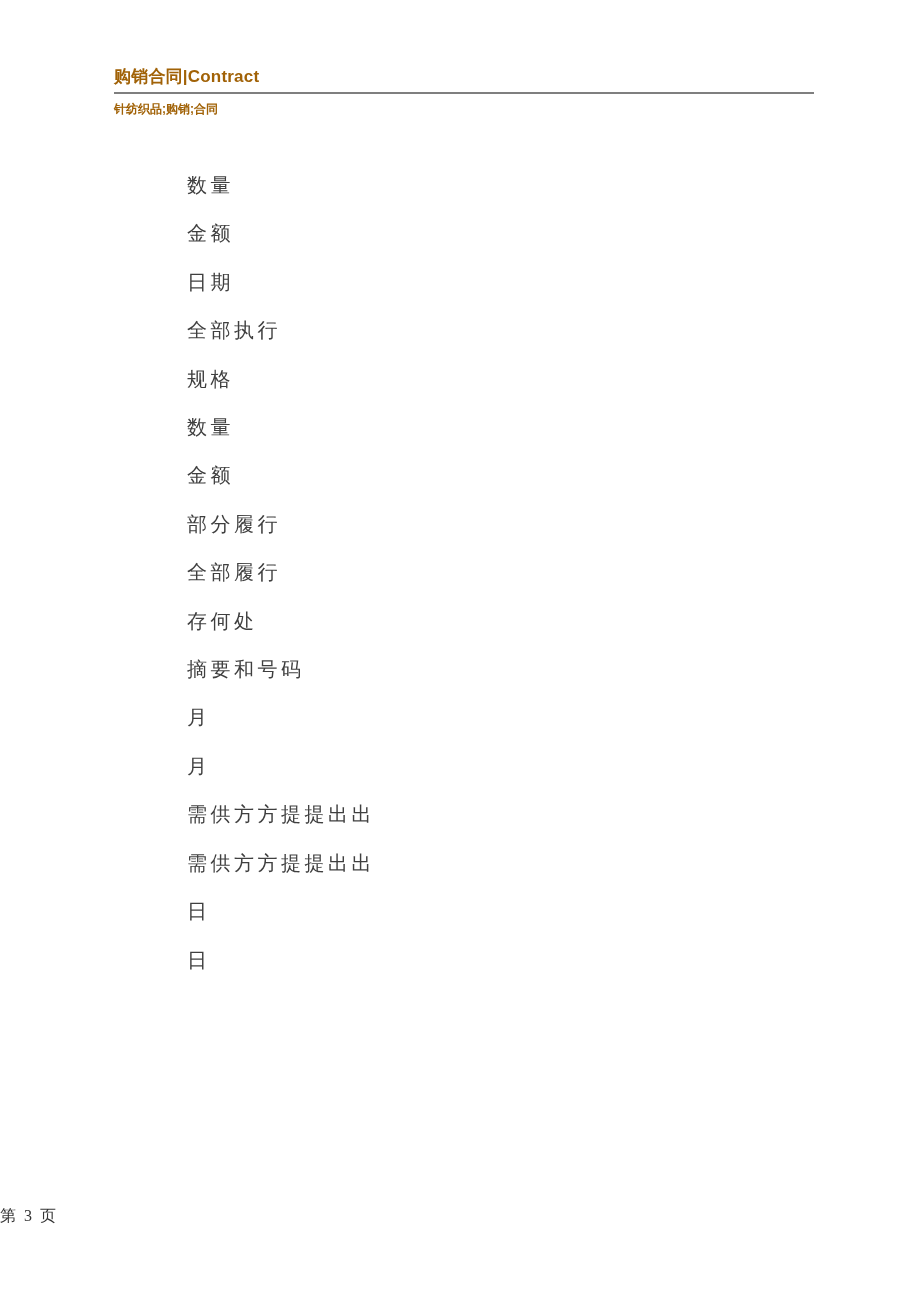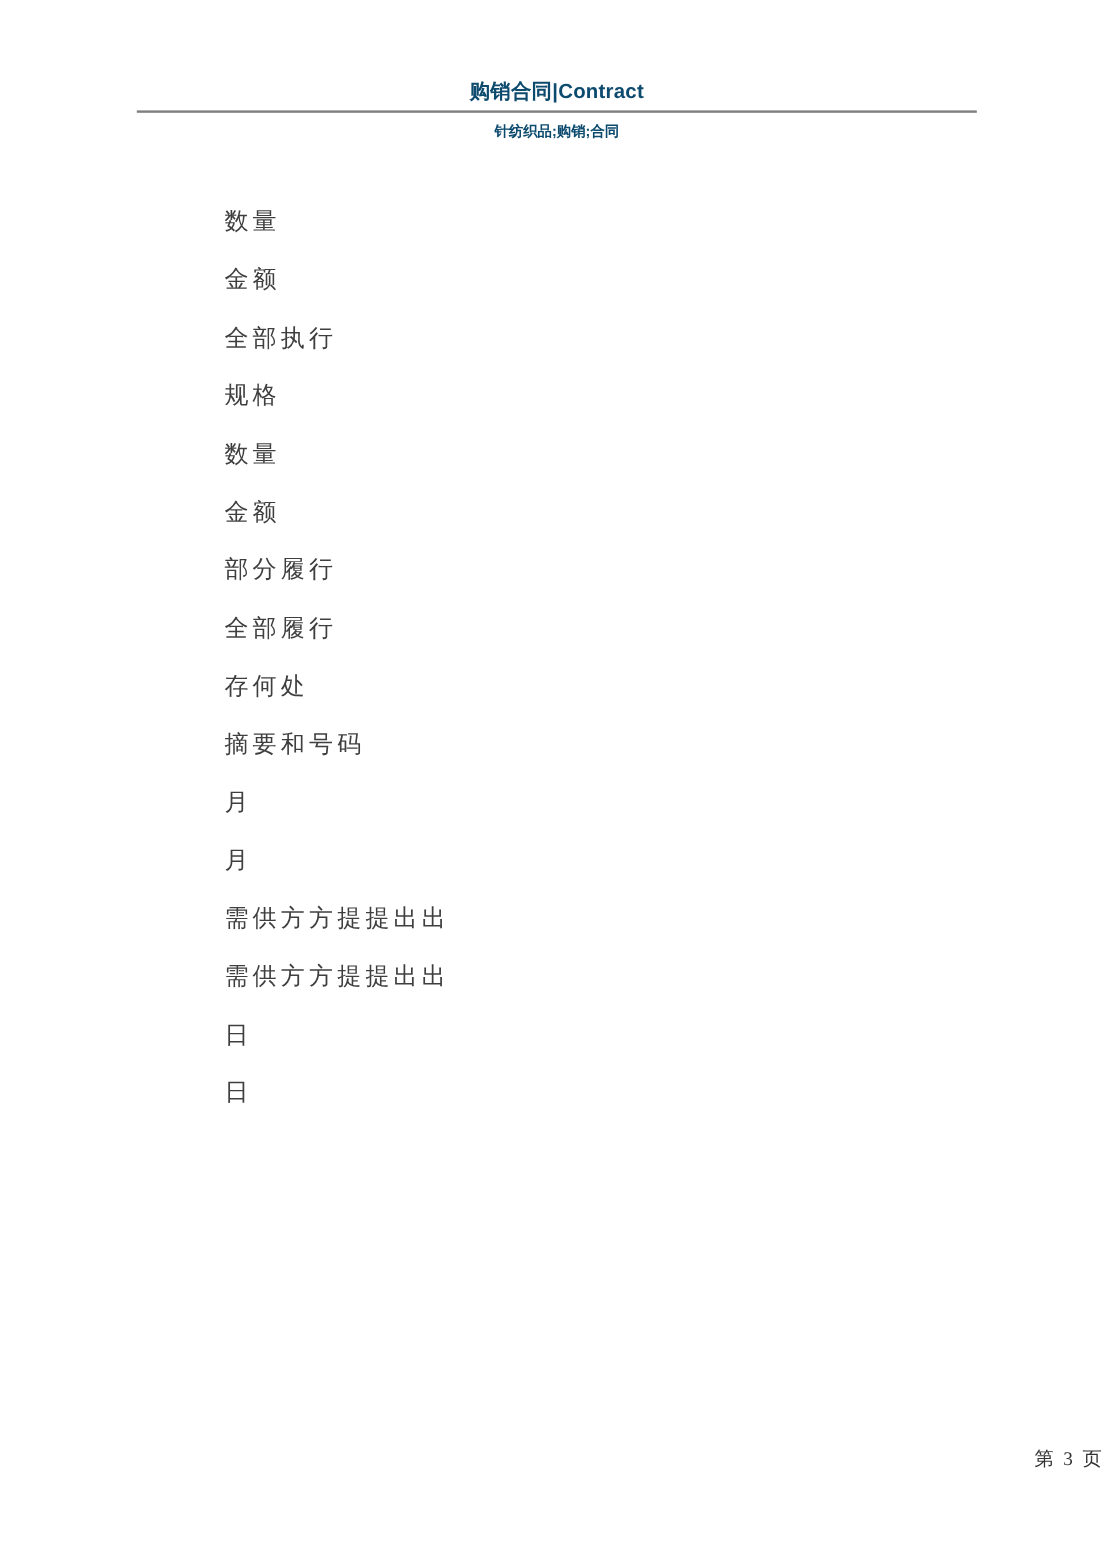--- a/index.html
+++ b/index.html
@@ -13,23 +13,23 @@
     height: 1302px;
     background: #ffffff;
     overflow: hidden;
     font-family: "Liberation Serif", "DejaVu Serif", serif;
   }
   .header {
     position: absolute;
     top: 64px;
     left: 114px;
     width: 700px;
-    text-align: center;
+    text-align: left;
     font-family: "Liberation Sans", "DejaVu Sans", sans-serif;
-    color: #0c4a6e;
+    color: #a16207;
   }
   .header-title {
     font-size: 17px;
     font-weight: bold;
     line-height: 26px;
     letter-spacing: 0.2px;
   }
   .header-divider {
     border: none;
     border-top: 2px solid #7f7f7f;
@@ -51,40 +51,41 @@
     letter-spacing: 3.5px;
   }
   .body-line {
     white-space: pre;
   }
   .footer {
     position: absolute;
     top: 1206px;
     left: 0;
     width: 920px;
-    text-align: right;
+    text-align: left;
     font-size: 16px;
     color: #333333;
     letter-spacing: 2px;
   }
 </style>
 </head>
 <body>
 
 <div class="page">
 
   <div class="header">
     <div class="header-title">购销合同|Contract</div>
     <hr class="header-divider">
     <div class="header-subtitle">针纺织品;购销;合同</div>
   </div>
 
   <div class="body-lines">
     <div class="body-line">数量</div>
     <div class="body-line">金额</div>
+    <div class="body-line">日期</div>
     <div class="body-line">全部执行</div>
     <div class="body-line">规格</div>
     <div class="body-line">数量</div>
     <div class="body-line">金额</div>
     <div class="body-line">部分履行</div>
     <div class="body-line">全部履行</div>
     <div class="body-line">存何处</div>
     <div class="body-line">摘要和号码</div>
     <div class="body-line">月</div>
     <div class="body-line">月</div>

